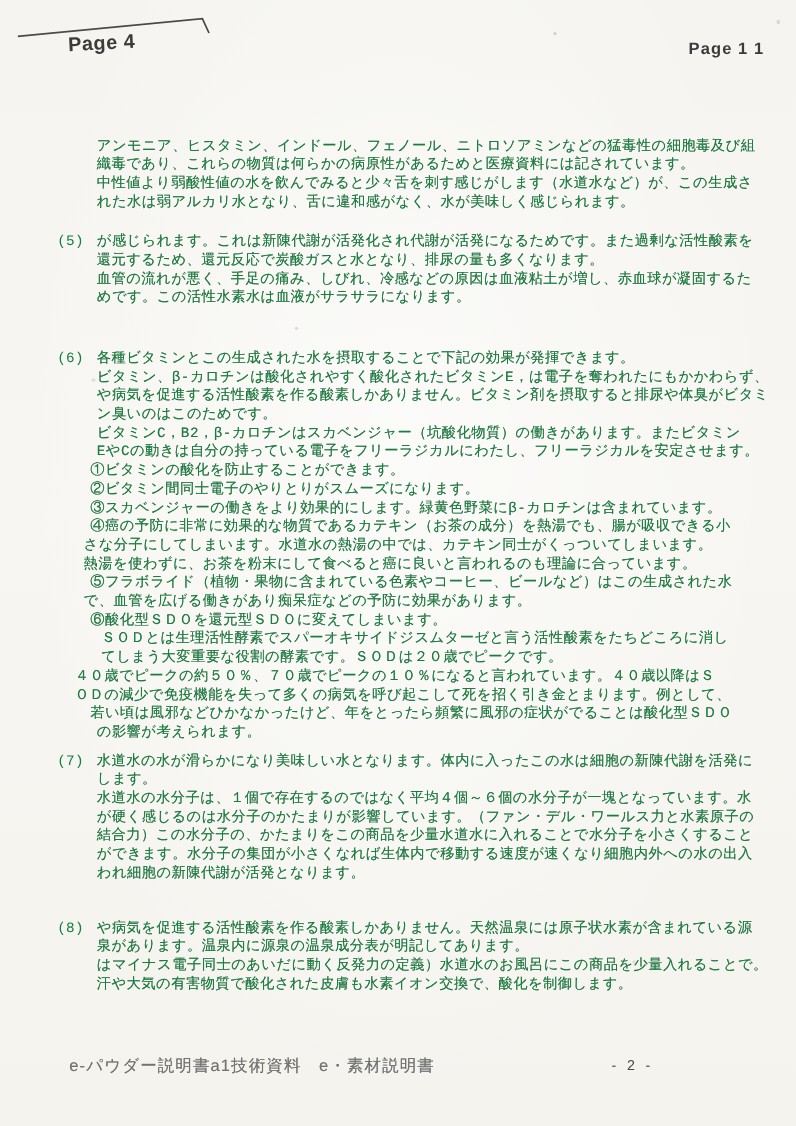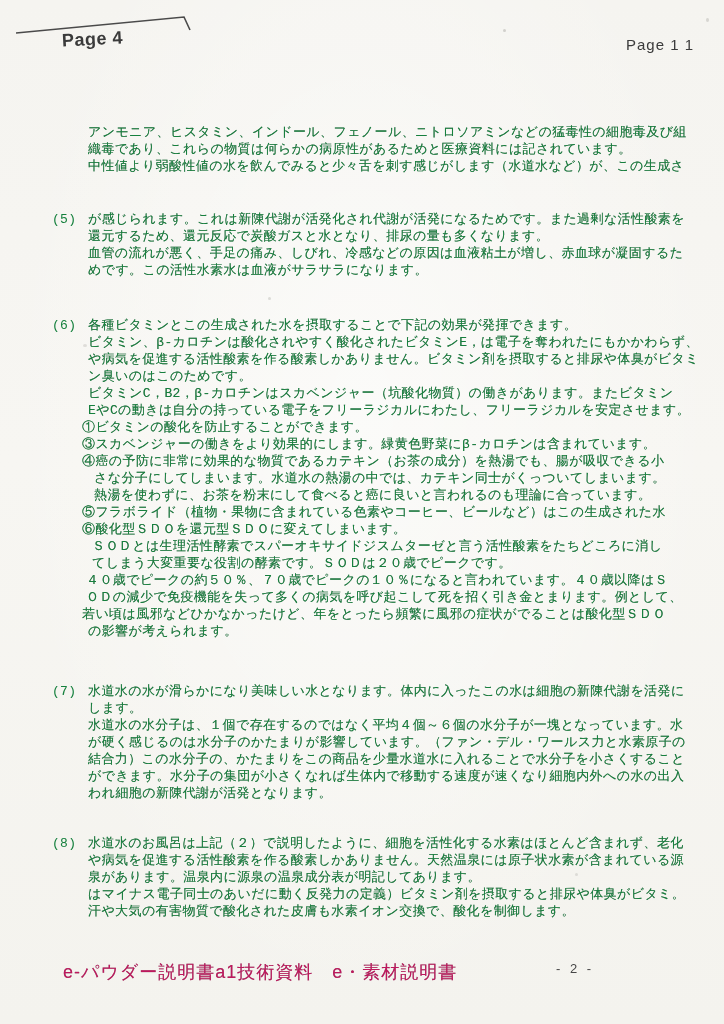--- a/index.html
+++ b/index.html
@@ -14,37 +14,37 @@
       radial-gradient(ellipse at 50% 40%, rgba(255,255,255,.55), rgba(0,0,0,0) 70%),
       linear-gradient(180deg,#f5f4f0 0%,#f7f6f2 45%,#f4f3ee 100%);
   }
   .hdr-left{
     position:absolute;left:62px;top:29px;
     font-size:18px;font-weight:700;color:#3b3b3b;
     transform:rotate(-3deg);letter-spacing:.5px;
   }
   .hdr-right{
     position:absolute;left:626px;top:36px;
-    font-size:15px;font-weight:400;color:#3b3b3b;letter-spacing:1px;
+    font-size:15px;font-weight:700;color:#3b3b3b;letter-spacing:1px;
   }
   .corner-svg{position:absolute;left:16px;top:10px;}
   .block{position:absolute;left:52px;width:656px;color:#15803d;font-family:Liberation Mono, monospace;}
   .marker{
     position:absolute;left:0;top:0;height:17px;line-height:17px;
     font-size:13px;letter-spacing:.3px;
   }
   .ln{
     white-space:nowrap;height:17px;line-height:17px;
     font-size:13px;letter-spacing:.4px;margin-left:36px;
     text-shadow:0 0 .5px rgba(55,55,55,.55);
   }
-  .ml30{margin-left:30px}.ml34{margin-left:34px}.ml42{margin-left:42px}.ml46{margin-left:40px}
+  .ml30{margin-left:30px}.ml34{margin-left:16px}.ml42{margin-left:24px}.ml46{margin-left:40px}
   .footer-label{
     position:absolute;left:63px;top:960px;
-    font-size:18px;color:#be185d;letter-spacing:1px;
+    font-size:15px;color:#737373;letter-spacing:1px;
     text-shadow:0 0 .5px rgba(60,60,60,.5);
   }
   .footer-page{
     position:absolute;left:556px;top:961px;
     font-size:13px;color:#474747;letter-spacing:3px;
   }
   .speck{position:absolute;border-radius:50%;background:#b9b7b2;}
 </style>
 </head>
 <body>
@@ -55,44 +55,47 @@
   <polyline points="0,23 168,7 174,20" fill="none" stroke="#4a4a4a" stroke-width="1.6"></polyline>
 </svg>
 
 <div class="hdr-left">Page 4</div>
 <div class="hdr-right">Page 1 1</div>
 
 <div class="block" style="top:124px">
   <div class="ln">アンモニア、ヒスタミン、インドール、フェノール、ニトロソアミンなどの猛毒性の細胞毒及び組</div>
   <div class="ln">織毒であり、これらの物質は何らかの病原性があるためと医療資料には記されています。</div>
   <div class="ln">中性値より弱酸性値の水を飲んでみると少々舌を刺す感じがします（水道水など）が、この生成さ</div>
+  <div class="ln">れた水は弱アルカリ水となり、舌に違和感がなく、水が美味しく感じられます。</div>
 </div>
 
 <div class="block" style="top:211px">
   <span class="marker">(5)</span>
   <div class="ln">が感じられます。これは新陳代謝が活発化され代謝が活発になるためです。また過剰な活性酸素を</div>
   <div class="ln">還元するため、還元反応で炭酸ガスと水となり、排尿の量も多くなります。</div>
   <div class="ln">血管の流れが悪く、手足の痛み、しびれ、冷感などの原因は血液粘土が増し、赤血球が凝固するた</div>
   <div class="ln">めです。この活性水素水は血液がサラサラになります。</div>
 </div>
 
 <div class="block" style="top:317px">
   <span class="marker">(6)</span>
   <div class="ln">各種ビタミンとこの生成された水を摂取することで下記の効果が発揮できます。</div>
   <div class="ln">ビタミン、β-カロチンは酸化されやすく酸化されたビタミンE，は電子を奪われたにもかかわらず、</div>
   <div class="ln">や病気を促進する活性酸素を作る酸素しかありません。ビタミン剤を摂取すると排尿や体臭がビタミ</div>
   <div class="ln">ン臭いのはこのためです。</div>
   <div class="ln">ビタミンC，B2，β-カロチンはスカベンジャー（坑酸化物質）の働きがあります。またビタミン</div>
   <div class="ln">EやCの動きは自分の持っている電子をフリーラジカルにわたし、フリーラジカルを安定させます。</div>
   <div class="ln ml30">①ビタミンの酸化を防止することができます。</div>
+  <div class="ln ml30">②ビタミン間同士電子のやりとりがスムーズになります。</div>
   <div class="ln ml30">③スカベンジャーの働きをより効果的にします。緑黄色野菜にβ-カロチンは含まれています。</div>
   <div class="ln ml30">④癌の予防に非常に効果的な物質であるカテキン（お茶の成分）を熱湯でも、腸が吸収できる小</div>
   <div class="ln ml42">さな分子にしてしまいます。水道水の熱湯の中では、カテキン同士がくっついてしまいます。</div>
   <div class="ln ml42">熱湯を使わずに、お茶を粉末にして食べると癌に良いと言われるのも理論に合っています。</div>
   <div class="ln ml30">⑤フラボライド（植物・果物に含まれている色素やコーヒー、ビールなど）はこの生成された水</div>
+  <div class="ln ml42">で、血管を広げる働きがあり痴呆症などの予防に効果があります。</div>
   <div class="ln ml30">⑥酸化型ＳＤＯを還元型ＳＤＯに変えてしまいます。</div>
   <div class="ln ml46">ＳＯＤとは生理活性酵素でスパーオキサイドジスムターゼと言う活性酸素をたちどころに消し</div>
   <div class="ln ml46">てしまう大変重要な役割の酵素です。ＳＯＤは２０歳でピークです。</div>
   <div class="ln ml34">４０歳でピークの約５０％、７０歳でピークの１０％になると言われています。４０歳以降はＳ</div>
   <div class="ln ml34">ＯＤの減少で免疫機能を失って多くの病気を呼び起こして死を招く引き金とまります。例として、</div>
   <div class="ln ml30">若い頃は風邪などひかなかったけど、年をとったら頻繁に風邪の症状がでることは酸化型ＳＤＯ</div>
   <div class="ln">の影響が考えられます。</div>
 </div>
 
 <div class="block" style="top:683px">
@@ -101,24 +104,23 @@
   <div class="ln">します。</div>
   <div class="ln">水道水の水分子は、１個で存在するのではなく平均４個～６個の水分子が一塊となっています。水</div>
   <div class="ln">が硬く感じるのは水分子のかたまりが影響しています。（ファン・デル・ワールス力と水素原子の</div>
   <div class="ln">結合力）この水分子の、かたまりをこの商品を少量水道水に入れることで水分子を小さくすること</div>
   <div class="ln">ができます。水分子の集団が小さくなれば生体内で移動する速度が速くなり細胞内外への水の出入</div>
   <div class="ln">われ細胞の新陳代謝が活発となります。</div>
 </div>
 
 <div class="block" style="top:835px">
   <span class="marker">(8)</span>
-  <div class="ln">水道水のお風呂は上記（２）で説明したように、細胞を活性化する水素はほとんど含まれず、老化</div>
   <div class="ln">や病気を促進する活性酸素を作る酸素しかありません。天然温泉には原子状水素が含まれている源</div>
   <div class="ln">泉があります。温泉内に源泉の温泉成分表が明記してあります。</div>
-  <div class="ln">はマイナス電子同士のあいだに動く反発力の定義）ビタミン剤を摂取すると排尿や体臭がビタミ。</div>
+  <div class="ln">はマイナス電子同士のあいだに動く反発力の定義）水道水のお風呂にこの商品を少量入れることで。</div>
   <div class="ln">汗や大気の有害物質で酸化された皮膚も水素イオン交換で、酸化を制御します。</div>
 </div>
 
 <div class="footer-label">e-パウダー説明書a1技術資料　e・素材説明書</div>
 <div class="footer-page">- 2 -</div>
 
 <div class="speck" style="left:503px;top:29px;width:3px;height:3px;opacity:.6"></div>
 <div class="speck" style="left:706px;top:18px;width:3px;height:4px;opacity:.5"></div>
 <div class="speck" style="left:268px;top:297px;width:3px;height:3px;opacity:.45"></div>
 <div class="speck" style="left:575px;top:873px;width:3px;height:3px;opacity:.4"></div>

